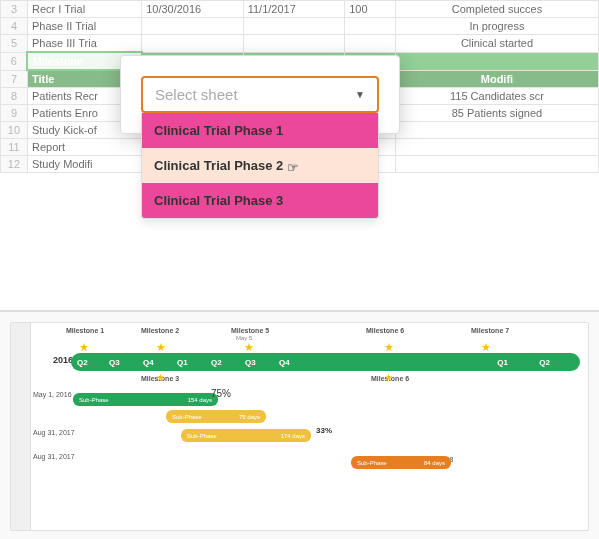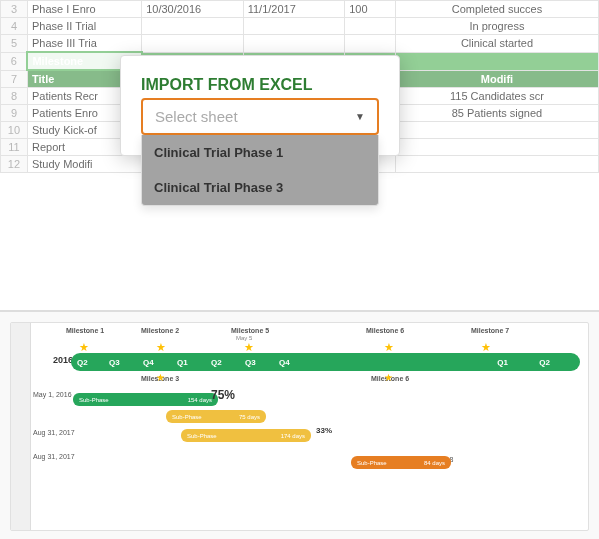--- a/index.html
+++ b/index.html
@@ -114,21 +114,21 @@
     .select-arrow {
       color: #555;
       font-size: 10px;
     }
 
     .dropdown-list {
       position: absolute;
       top: 100%;
       left: 0;
       width: 100%;
-      background: #a3a3a3;
+      background: #ec4899;
       border: 1px solid #ddd;
       border-top: none;
       border-radius: 0 0 4px 4px;
       box-shadow: 0 4px 10px rgba(0,0,0,0.1);
       z-index: 30;
     }
 
     .dropdown-item {
       padding: 10px 12px;
       font-size: 13px;
@@ -165,21 +165,21 @@
     }
   </style>
 </head>
 <body>
 
 <div class="spreadsheet">
   <table>
     <tbody id="spreadsheet-body">
     <tr>
       <td class="row-num">3</td>
-      <td class="col-phase " style="">Phase I Enro</td>
+      <td class="col-phase " style="">Recr I Trial</td>
       <td class="col-start" style="">10/30/2016</td>
       <td class="col-end" style="">11/1/2017</td>
       <td class="col-prog" style="">100</td>
       <td class="col-notes" style="">Completed succes</td>
     </tr>
         <tr>
       <td class="row-num">4</td>
       <td class="col-phase " style="">Phase II Trial</td>
       <td class="col-start" style=""></td>
       <td class="col-end" style=""></td>
@@ -250,30 +250,30 @@
       <td class="col-prog" style=""></td>
       <td class="col-notes" style=""></td>
     </tr>
       </tbody>
   </table>
 </div>
 
 <div class="modal-overlay"></div>
 
 <div class="modal">
-  <div class="modal-title">IMPORT FROM EXCEL</div>
 
   <div class="select-container">
     <div class="select-box">
       <span style="color:#aaa;font-size:15px;">Select sheet</span>
       <span class="select-arrow">▼</span>
     </div>
     <div class="dropdown-list">
       <div id="dropdown-items">
           <div class="dropdown-item">Clinical Trial Phase 1</div>
+          <div class="dropdown-item highlighted">Clinical Trial Phase 2 <span style="color:#888;font-size:13px;display:inline-block;transform:translateY(2px);">☞</span></div>
           <div class="dropdown-item">Clinical Trial Phase 3</div>
         </div>
     </div>
   </div>
 </div>
 
 <div class="gantt-section">
   <div class="gantt-inner">
 
     <div style="position:absolute;top:4px;left:55px;font-size:7px;color:#555;font-weight:bold;">Milestone 1</div>
@@ -310,21 +310,21 @@
 
     <div style="position:absolute;top:52px;left:360px;font-size:7px;color:#555;font-weight:bold;">Milestone 6</div>
     <div style="position:absolute;top:49px;left:373px;color:#ffc107;font-size:10px;">★</div>
 
     <div style="position:absolute;top:68px;left:22px;font-size:7px;color:#555;">May 1, 2016</div>
     <div style="position:absolute;top:70px;left:62px;width:145px;height:13px;background:#26a65b;border-radius:6px;display:flex;align-items:center;justify-content:space-between;padding:0 6px;">
       <span style="font-size:6px;color:#fff;">Sub-Phase</span>
       <span style="font-size:6px;color:#fff;">154 days</span>
     </div>
 
-    <div style="position:absolute;top:65px;left:200px;font-size:12px;color:#333;font-weight:bold;">75%</div>
+    <div style="position:absolute;top:65px;left:200px;font-size:10px;color:#333;font-weight:normal;">75%</div>
 
     <div style="position:absolute;top:87px;left:155px;width:100px;height:13px;background:#f0c040;border-radius:6px;display:flex;align-items:center;justify-content:space-between;padding:0 6px;">
       <span style="font-size:6px;color:#fff;">Sub-Phase</span>
       <span style="font-size:6px;color:#fff;">75 days</span>
     </div>
 
     <div style="position:absolute;top:106px;left:22px;font-size:7px;color:#555;">Aug 31, 2017</div>
     <div style="position:absolute;top:106px;left:170px;width:130px;height:13px;background:#f0c040;border-radius:6px;display:flex;align-items:center;justify-content:space-between;padding:0 6px;">
       <span style="font-size:6px;color:#fff;">Sub-Phase</span>
       <span style="font-size:6px;color:#fff;">174 days</span>

